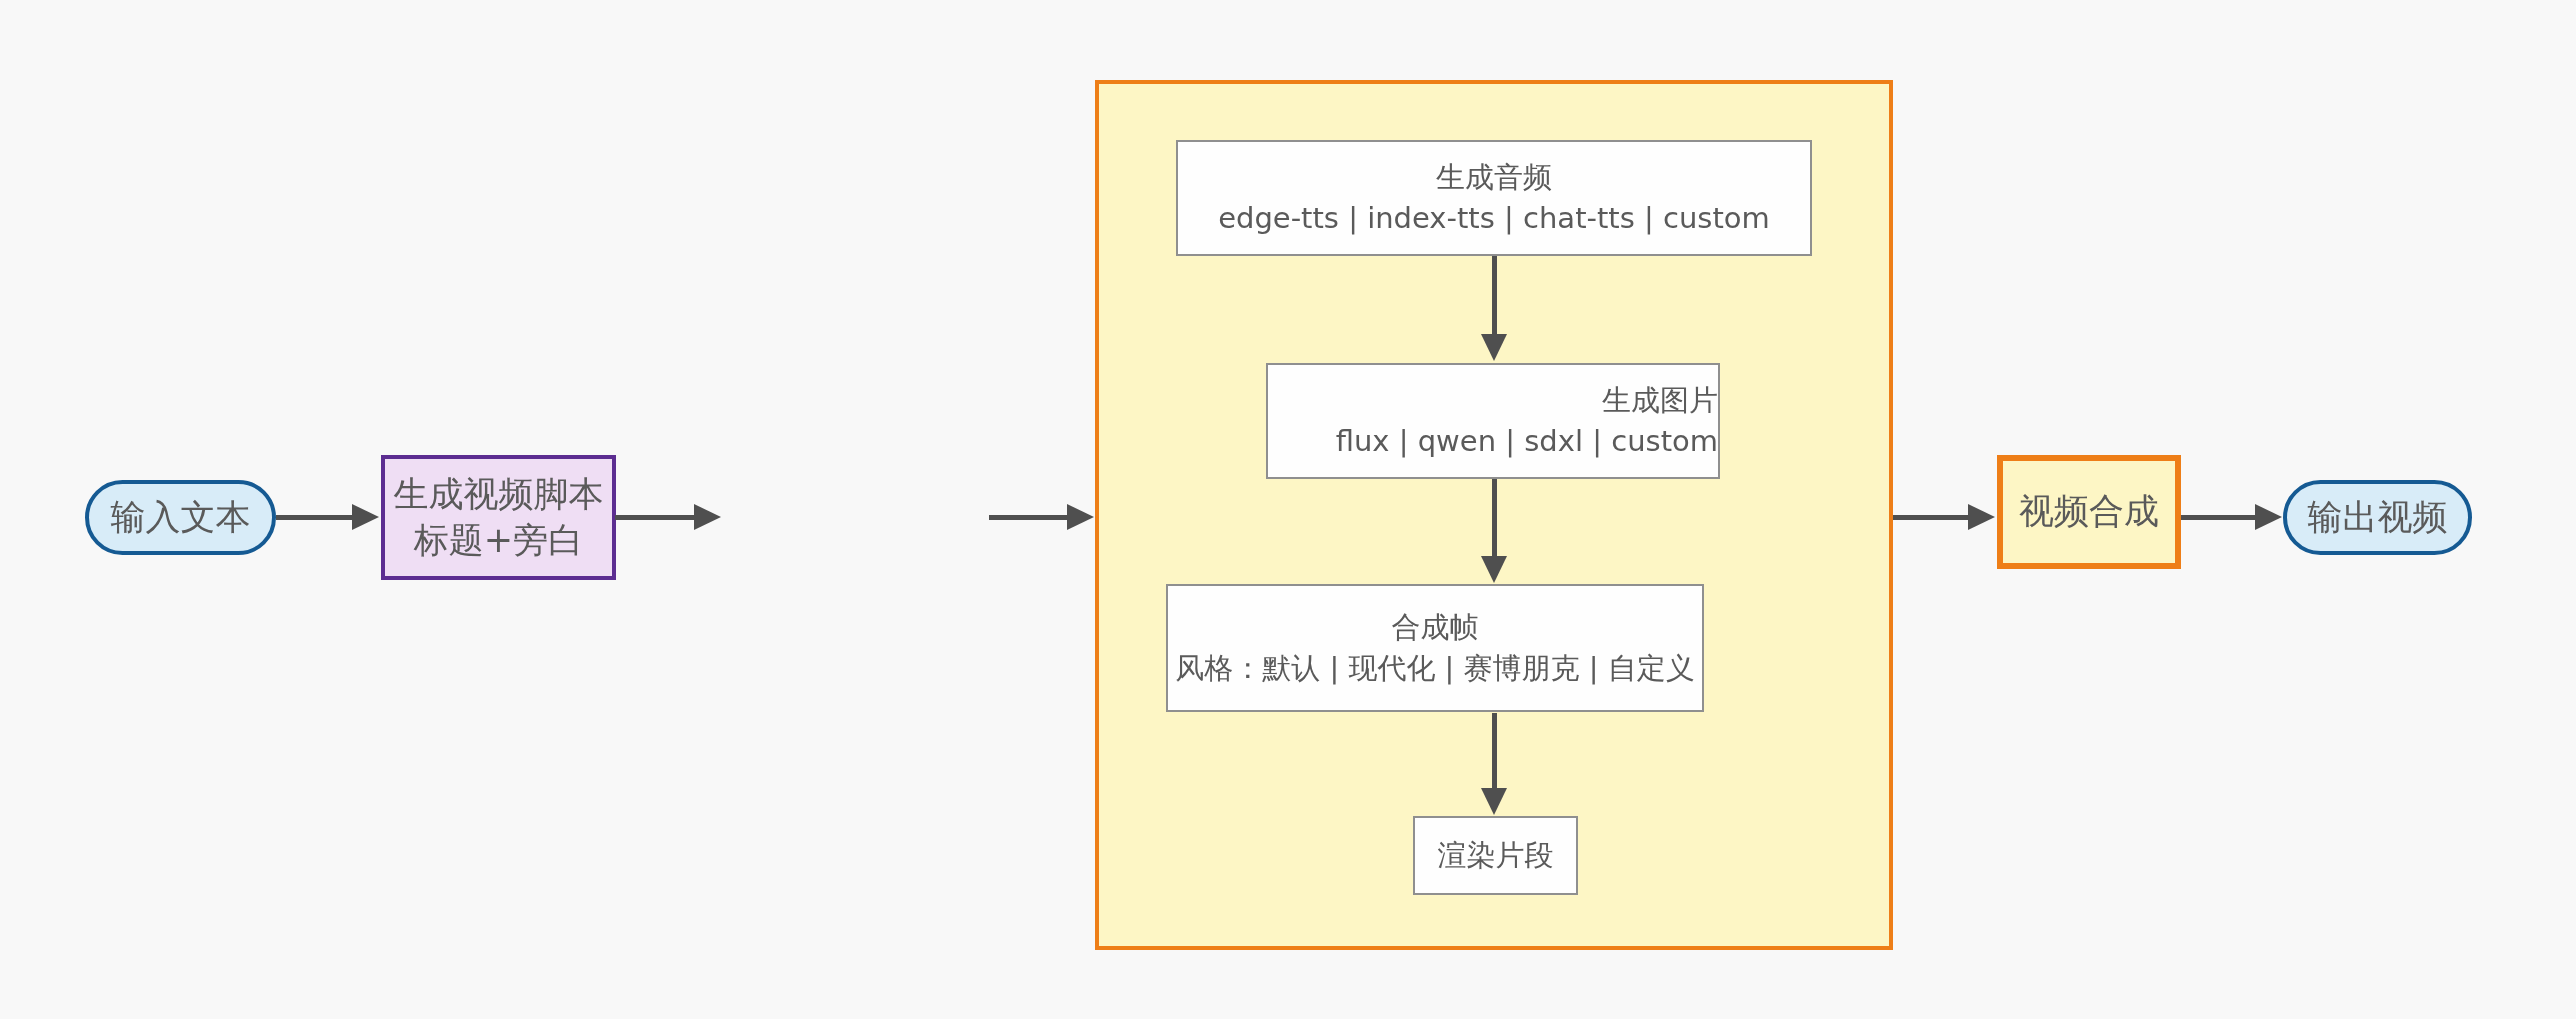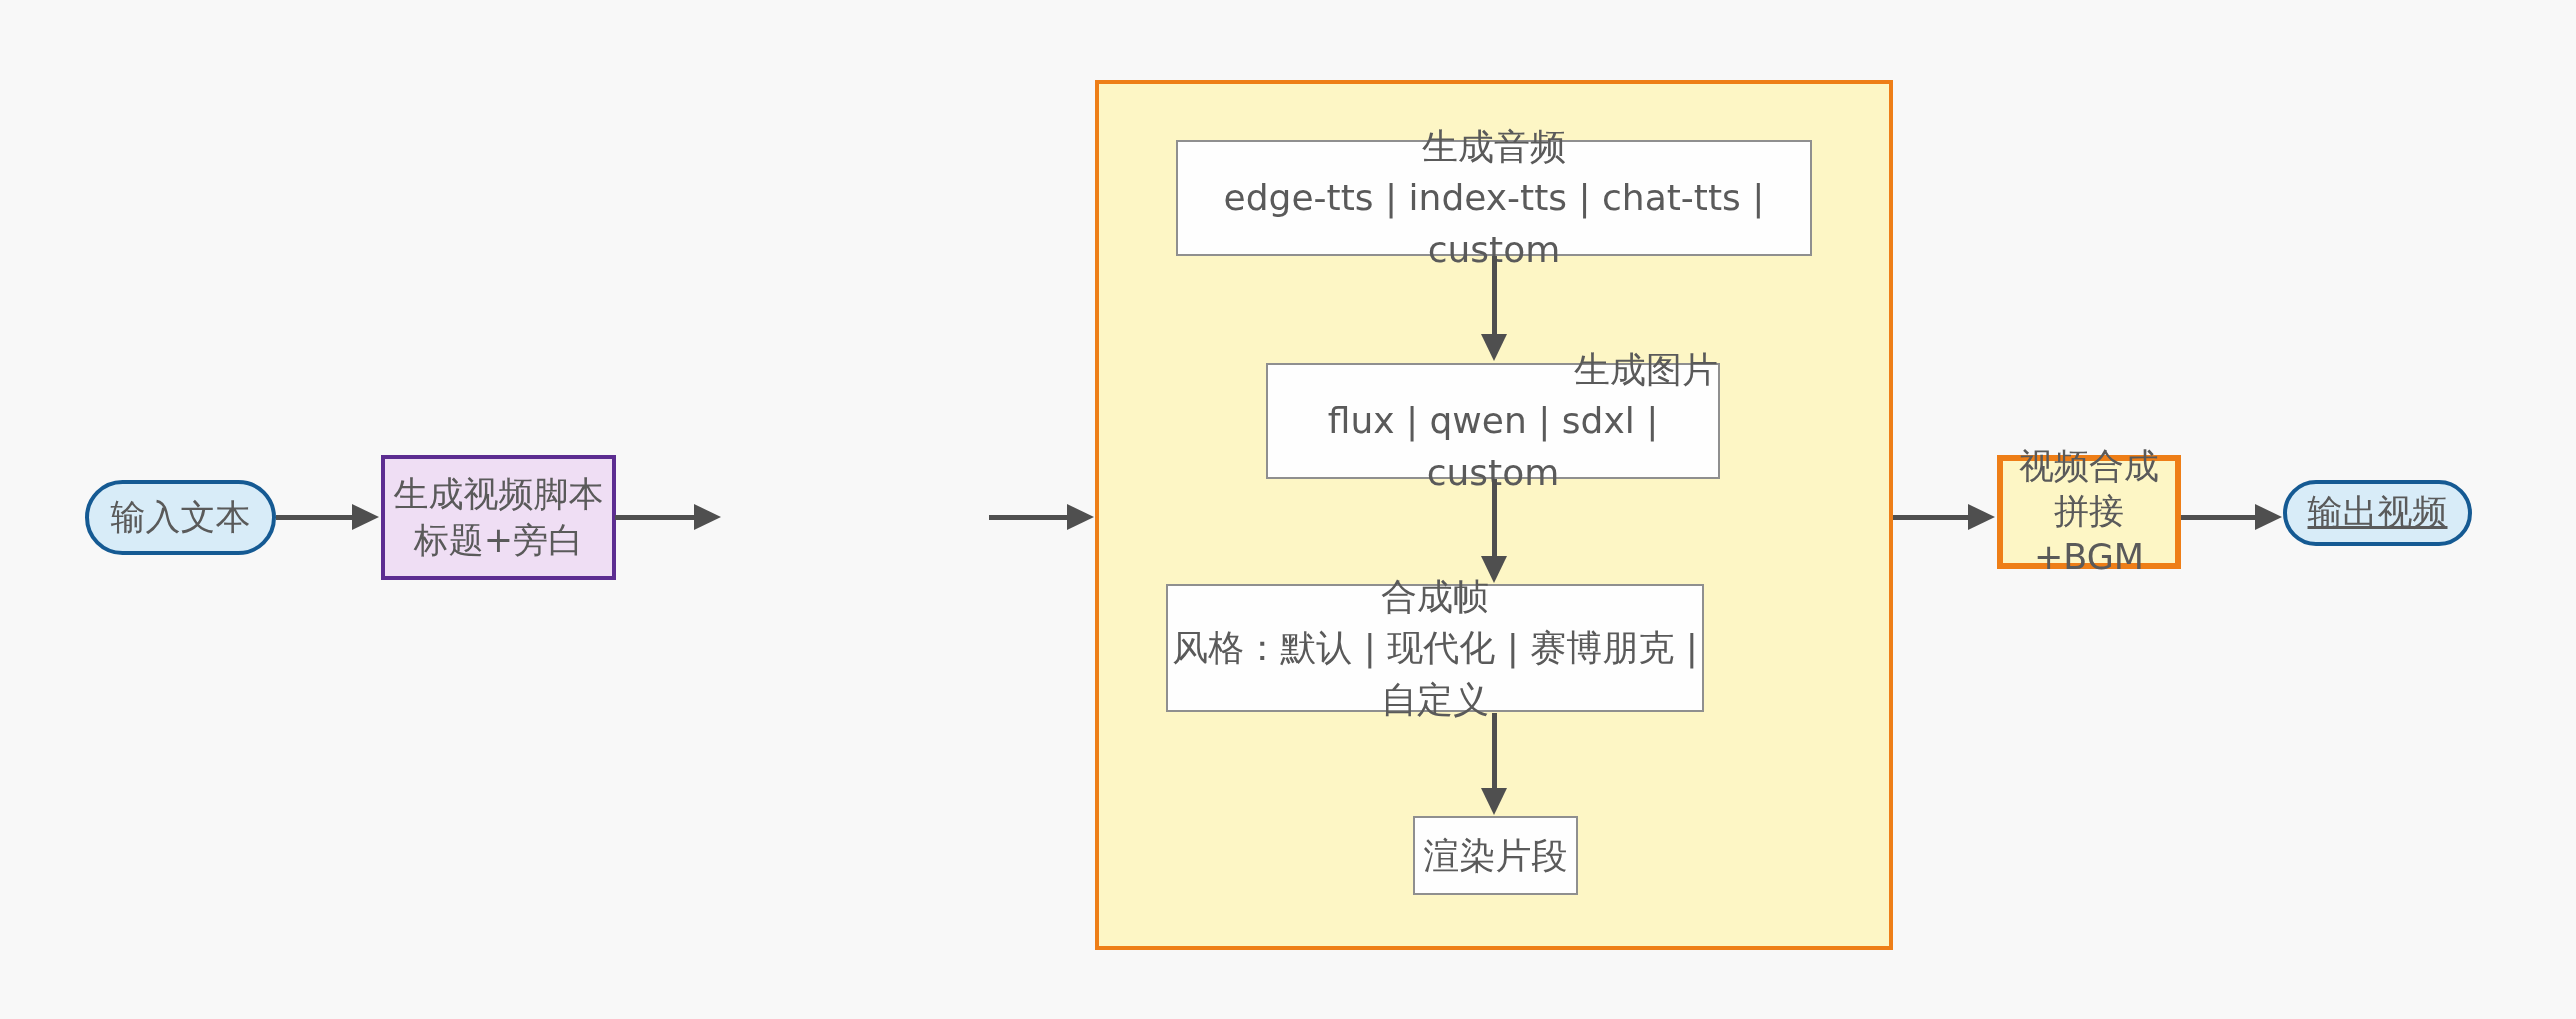--- a/index.html
+++ b/index.html
@@ -54,21 +54,21 @@
     font-size: 35px;
   }
   .subgraph {
     position: absolute;
     background: var(--container-fill);
     border: 4.5px solid var(--container-border);
   }
   .inner-box {
     background: var(--inner-fill);
     border: 2.7px solid var(--inner-border);
-    font-size: 36px;
+    font-size: 29px;
     line-height: 1.42;
   }
   .orange-box {
     background: var(--container-fill);
     border: 6.4px solid var(--container-border);
     font-size: 35px;
   }
   .arrow-h {
     position: absolute;
     height: 4.5px;
@@ -134,24 +134,23 @@
     <span class="line">合成帧</span>
     <span class="line">风格：默认 | 现代化 | 赛博朋克 | 自定义</span>
   </div>
 
   <div class="node inner-box" style="left:1413px; top:816px; width:165px; height:79px;">
     <span class="line">渲染片段</span>
   </div>
 
   <div class="node orange-box" style="left:1997px; top:455px; width:184px; height:114px;">
     <span class="line">视频合成</span>
-    <span class="line">拼接+BGM</span>
   </div>
 
-  <div class="node stadium" style="left:2283px; top:480px; width:189px; height:66px;text-decoration:underline;">
+  <div class="node stadium" style="left:2283px; top:480px; width:189px; height:75px;">
     <span class="line">输出视频</span>
   </div>
 
   <div class="arrow-h" style="left:276px; top:515px; width:77px;"></div>
   <div class="arrow-h" style="left:615px; top:515px; width:80px;"></div>
   <div class="arrow-h" style="left:989px; top:515px; width:79px;"></div>
   <div class="arrow-v" style="left:1492px; top:256px; height:79px;"></div>
   <div class="arrow-v" style="left:1492px; top:479px; height:78px;"></div>
   <div class="arrow-v" style="left:1492px; top:713px; height:76px;"></div>
   <div class="arrow-h" style="left:1893px; top:515px; width:76px;"></div>

